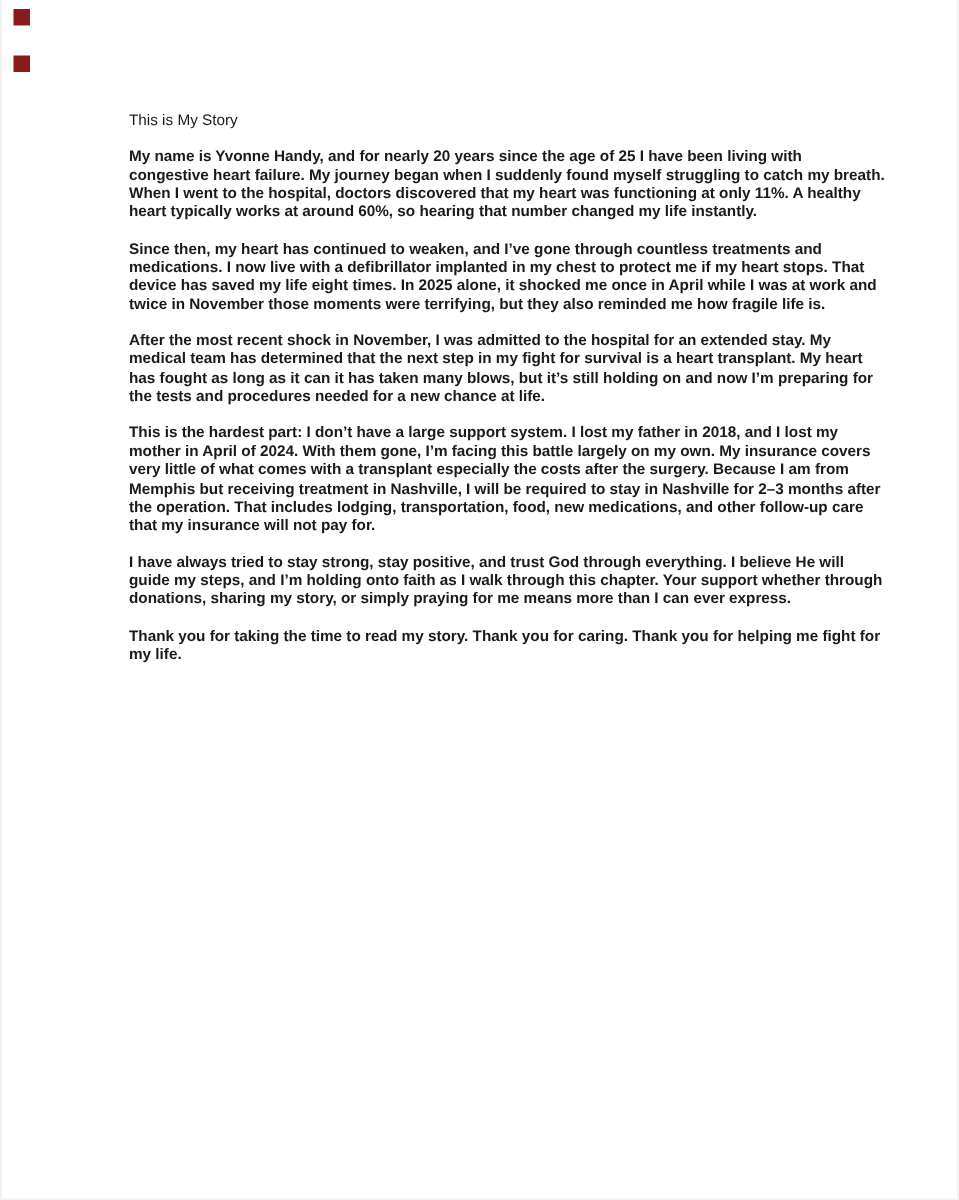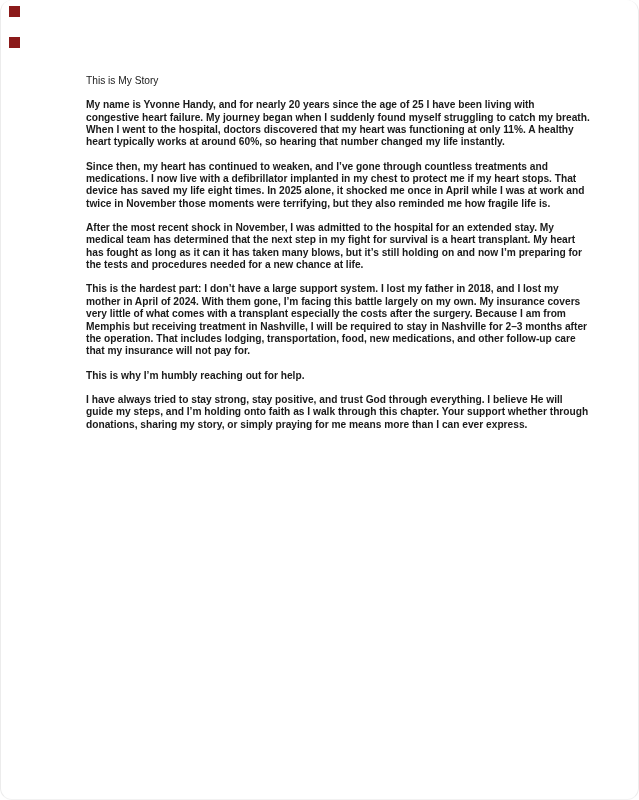--- a/index.html
+++ b/index.html
@@ -11,21 +11,20 @@
   }
   .page {
     position: relative;
     box-sizing: border-box;
     width: 639px;
     height: 800px;
     background: #ffffff;
     border-left: 1px solid #ececec;
     border-right: 1px solid #ececec;
     border-bottom: 1px solid #f2f2f2;
-    border-radius: 12px;
   }
   .marker {
     position: absolute;
     left: 8px;
     width: 11px;
     height: 11px;
     background: #8B1A1A; 
   }
   .marker-1 { top: 6px; }
   .marker-2 { top: 37px; }
@@ -74,19 +73,20 @@
     <p class="para" data-bind="document.paragraphs.2">After the most recent shock in November, I was admitted to the hospital for an extended stay. My
 medical team has determined that the next step in my fight for survival is a heart transplant. My heart
 has fought as long as it can it has taken many blows, but it’s still holding on and now I’m preparing for
 the tests and procedures needed for a new chance at life.</p>
     <p class="para" data-bind="document.paragraphs.3">This is the hardest part: I don’t have a large support system. I lost my father in 2018, and I lost my
 mother in April of 2024. With them gone, I’m facing this battle largely on my own. My insurance covers
 very little of what comes with a transplant especially the costs after the surgery. Because I am from
 Memphis but receiving treatment in Nashville, I will be required to stay in Nashville for 2–3 months after
 the operation. That includes lodging, transportation, food, new medications, and other follow-up care
 that my insurance will not pay for.</p>
-    <p class="para" data-bind="document.paragraphs.4">This is why I’m humbly reaching out for help.</p>
     <p class="para" data-bind="document.paragraphs.5">I have always tried to stay strong, stay positive, and trust God through everything. I believe He will
 guide my steps, and I’m holding onto faith as I walk through this chapter. Your support whether through
 donations, sharing my story, or simply praying for me means more than I can ever express.</p>
+    <p class="para" data-bind="document.paragraphs.6">Thank you for taking the time to read my story. Thank you for caring. Thank you for helping me fight for
+my life.</p>
   </div>
 
 </div>
 
 </body></html>

